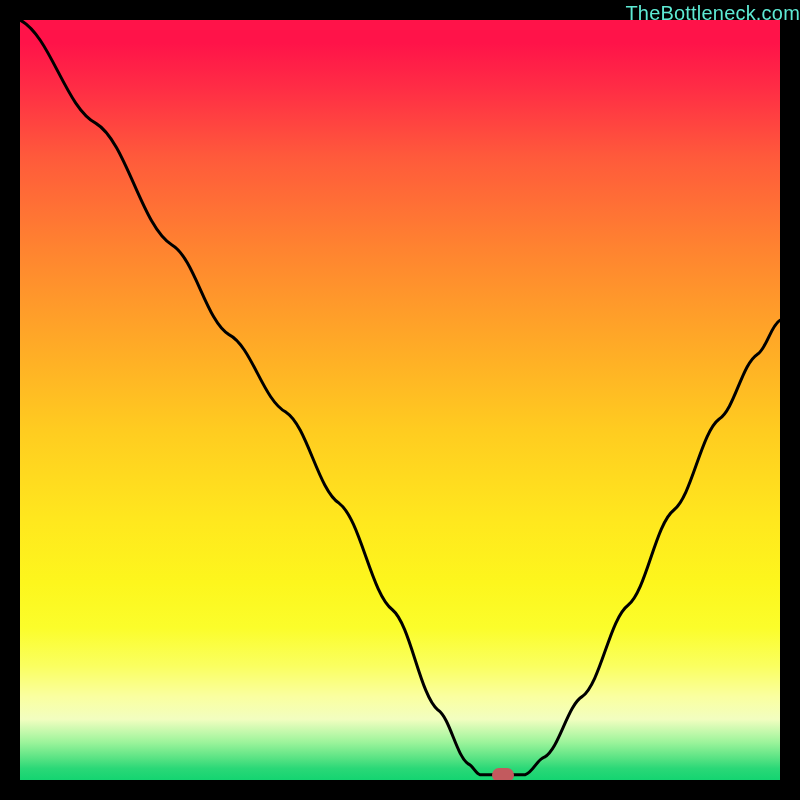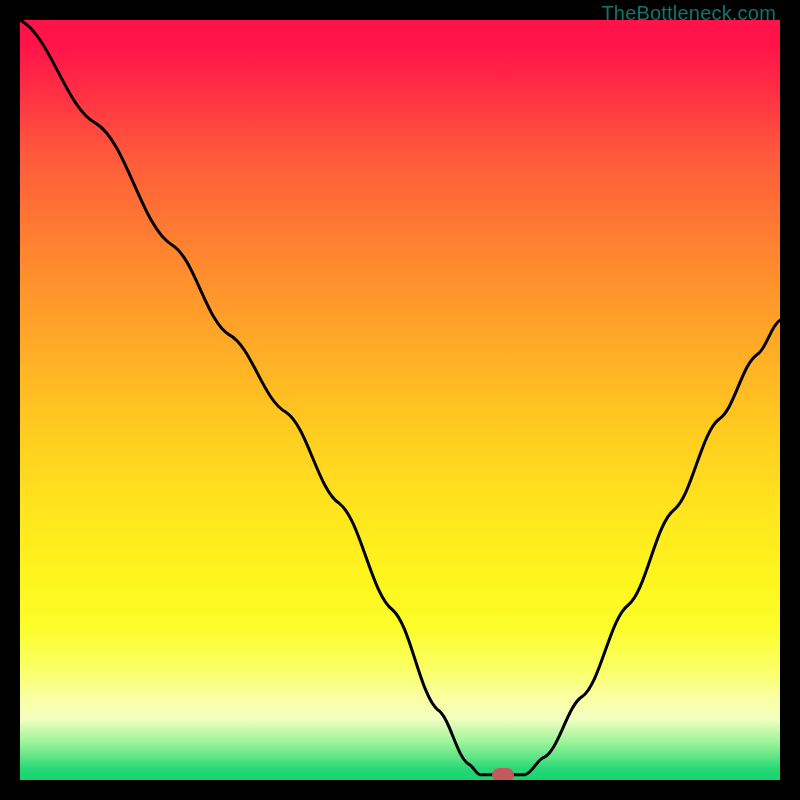--- a/index.html
+++ b/index.html
@@ -56,22 +56,22 @@
     position: absolute;
     width: 22px;
     height: 14px;
     border-radius: 7px;
     background: #c25a5e;
     transform: translate(-50%, -50%);
   }
   .watermark {
     position: absolute;
     top: 2px;
-    right: 24px;
-    color: #0f766e;
+    right: 0;
+    color: #5eead4;
     font-size: 20px;
     font-weight: 500;
     letter-spacing: 0.2px;
     user-select: none;
   }
 </style>
 </head>
 <body>
 
 <div class="stage">

